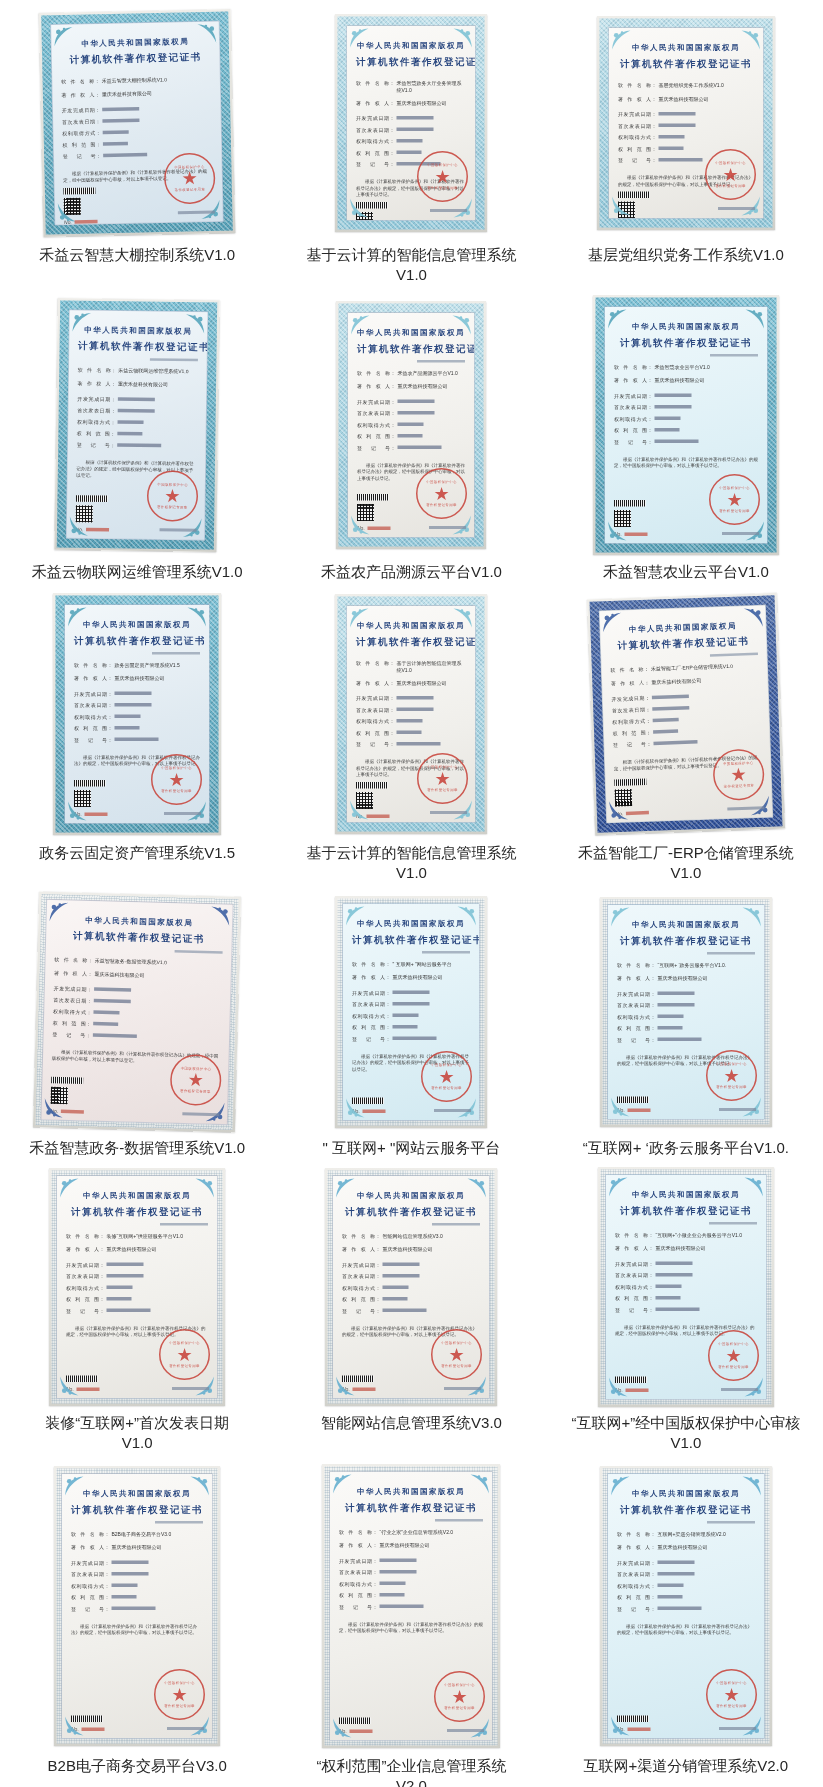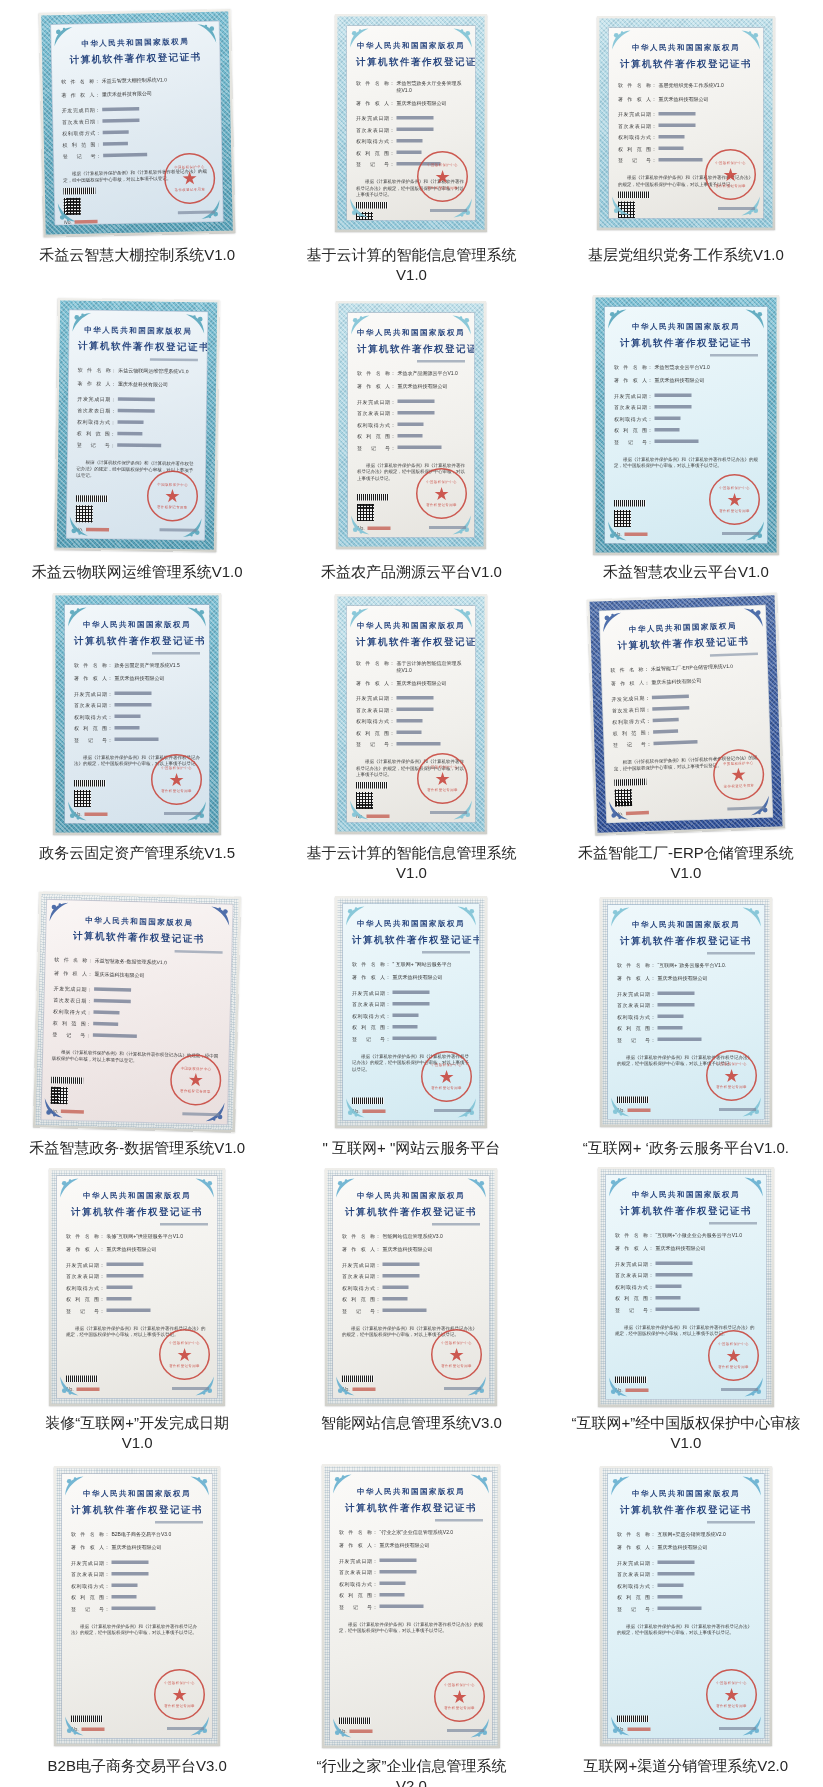--- a/index.html
+++ b/index.html
@@ -1423,21 +1423,21 @@
                   <span class="seal-bottom">著作权登记专用章</span>
                 </div>
                 <div class="date-bar"></div>
               </div>
             </div>
           </div>
         </div>
       </div>
     </div>
     <div class="caption">
-        <div>装修“互联网+”开发完成日期</div>
+        <div>装修“互联网+”首次发表日期</div>
         <div>V1.0</div>
       </div>
   </div>
 
   <div class="cell">
     <div class="slot" style="--slotH: 242px;">
       <div class="cert-box v-corner t-blue p-white" style="--w: 172px; --h: 238px; --tilt: 0deg;">
         <div class="cert-scale">
           <div class="photo-edge">
             <div class="frame">
@@ -1841,21 +1841,21 @@
                   <span class="seal-bottom">著作权登记专用章</span>
                 </div>
                 <div class="date-bar"></div>
               </div>
             </div>
           </div>
         </div>
       </div>
     </div>
     <div class="caption">
-        <div>“行业之家”企业信息管理系统</div>
+        <div>“权利范围”企业信息管理系统</div>
         <div>V2.0</div>
       </div>
   </div>
 
   <div class="cell">
     <div class="slot" style="--slotH: 290px;">
       <div class="cert-box v-corner t-blue p-cyan" style="--w: 172px; --h: 280px; --tilt: 0deg;">
         <div class="cert-scale">
           <div class="photo-edge">
             <div class="frame">

